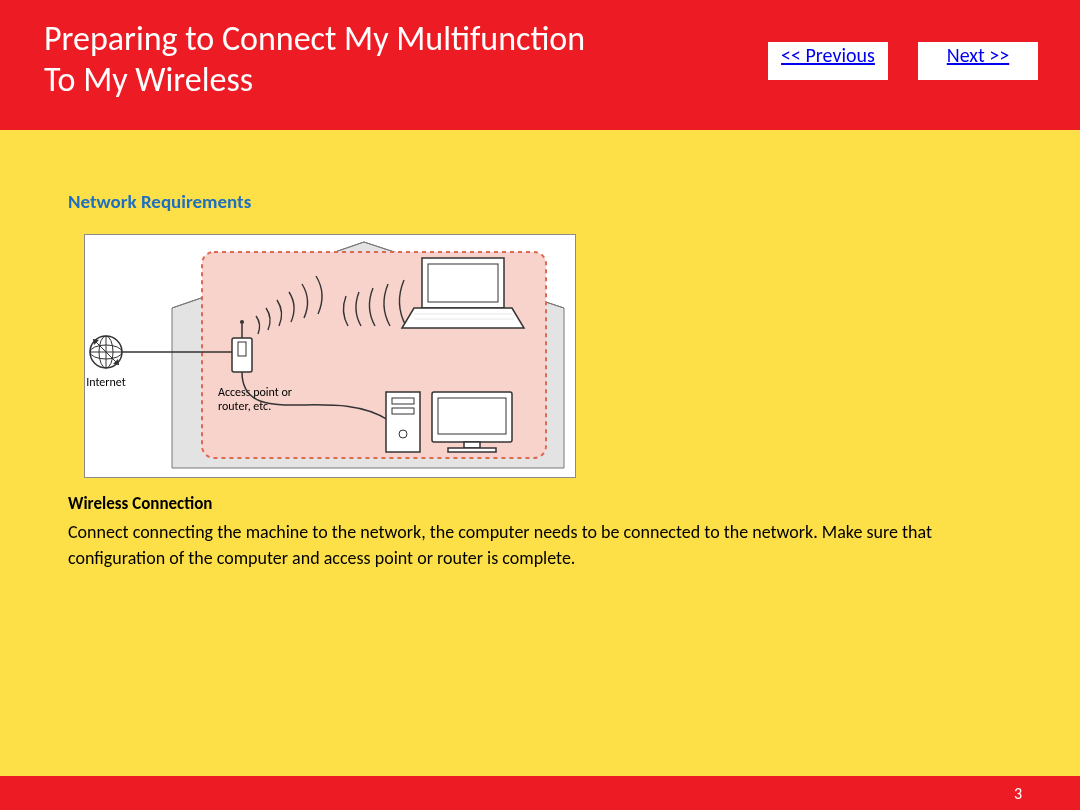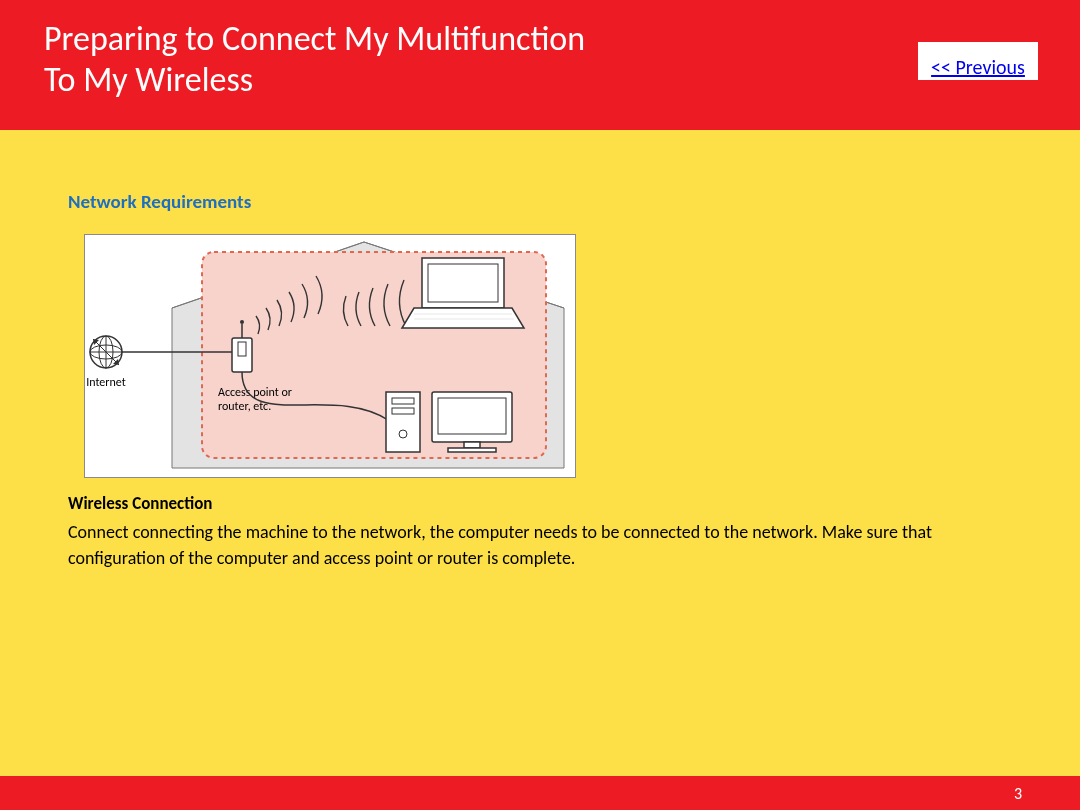--- a/index.html
+++ b/index.html
@@ -16,21 +16,21 @@
     color: #fff; font-size: 34px; font-weight: 400; line-height: 1.22;
     padding-top: 4px;
   }
 
   .nav {
     display: flex; gap: 30px; padding-top: 28px; padding-right: 12px;
   }
   .nav-btn {
     background: #fff; color: #0000ee;
     min-width: 120px; height: 38px;
-    display: flex; align-items: flex-end; justify-content: center;
+    display: flex; align-items: flex-start; justify-content: center;
     font-size: 20px; text-decoration: underline;
     cursor: pointer;
     border: 1px solid #fff;
   }
 
   .content {
     padding: 58px 60px 0 68px;
     color: #000; font-size: 18px; line-height: 1.45;
   }
   .section-heading {
@@ -56,20 +56,23 @@
 <div class="page">
 
   <div class="header">
     <div class="title">
       <span>Preparing to Connect My Multifunction</span><br>
       <span>To My Wireless</span>
     </div>
     <div class="nav">
       <div class="nav-btn">
         <span>&lt;&lt; Previous</span>
+      </div>
+      <div class="nav-btn">
+        <span>Next &gt;&gt;</span>
       </div>
     </div>
   </div>
 
   <div class="content">
     <div class="section-heading">Network Requirements</div>
 
     <div class="diagram-wrap">
       <svg class="diagram" width="492" height="244" viewBox="0 0 492 244">
 

